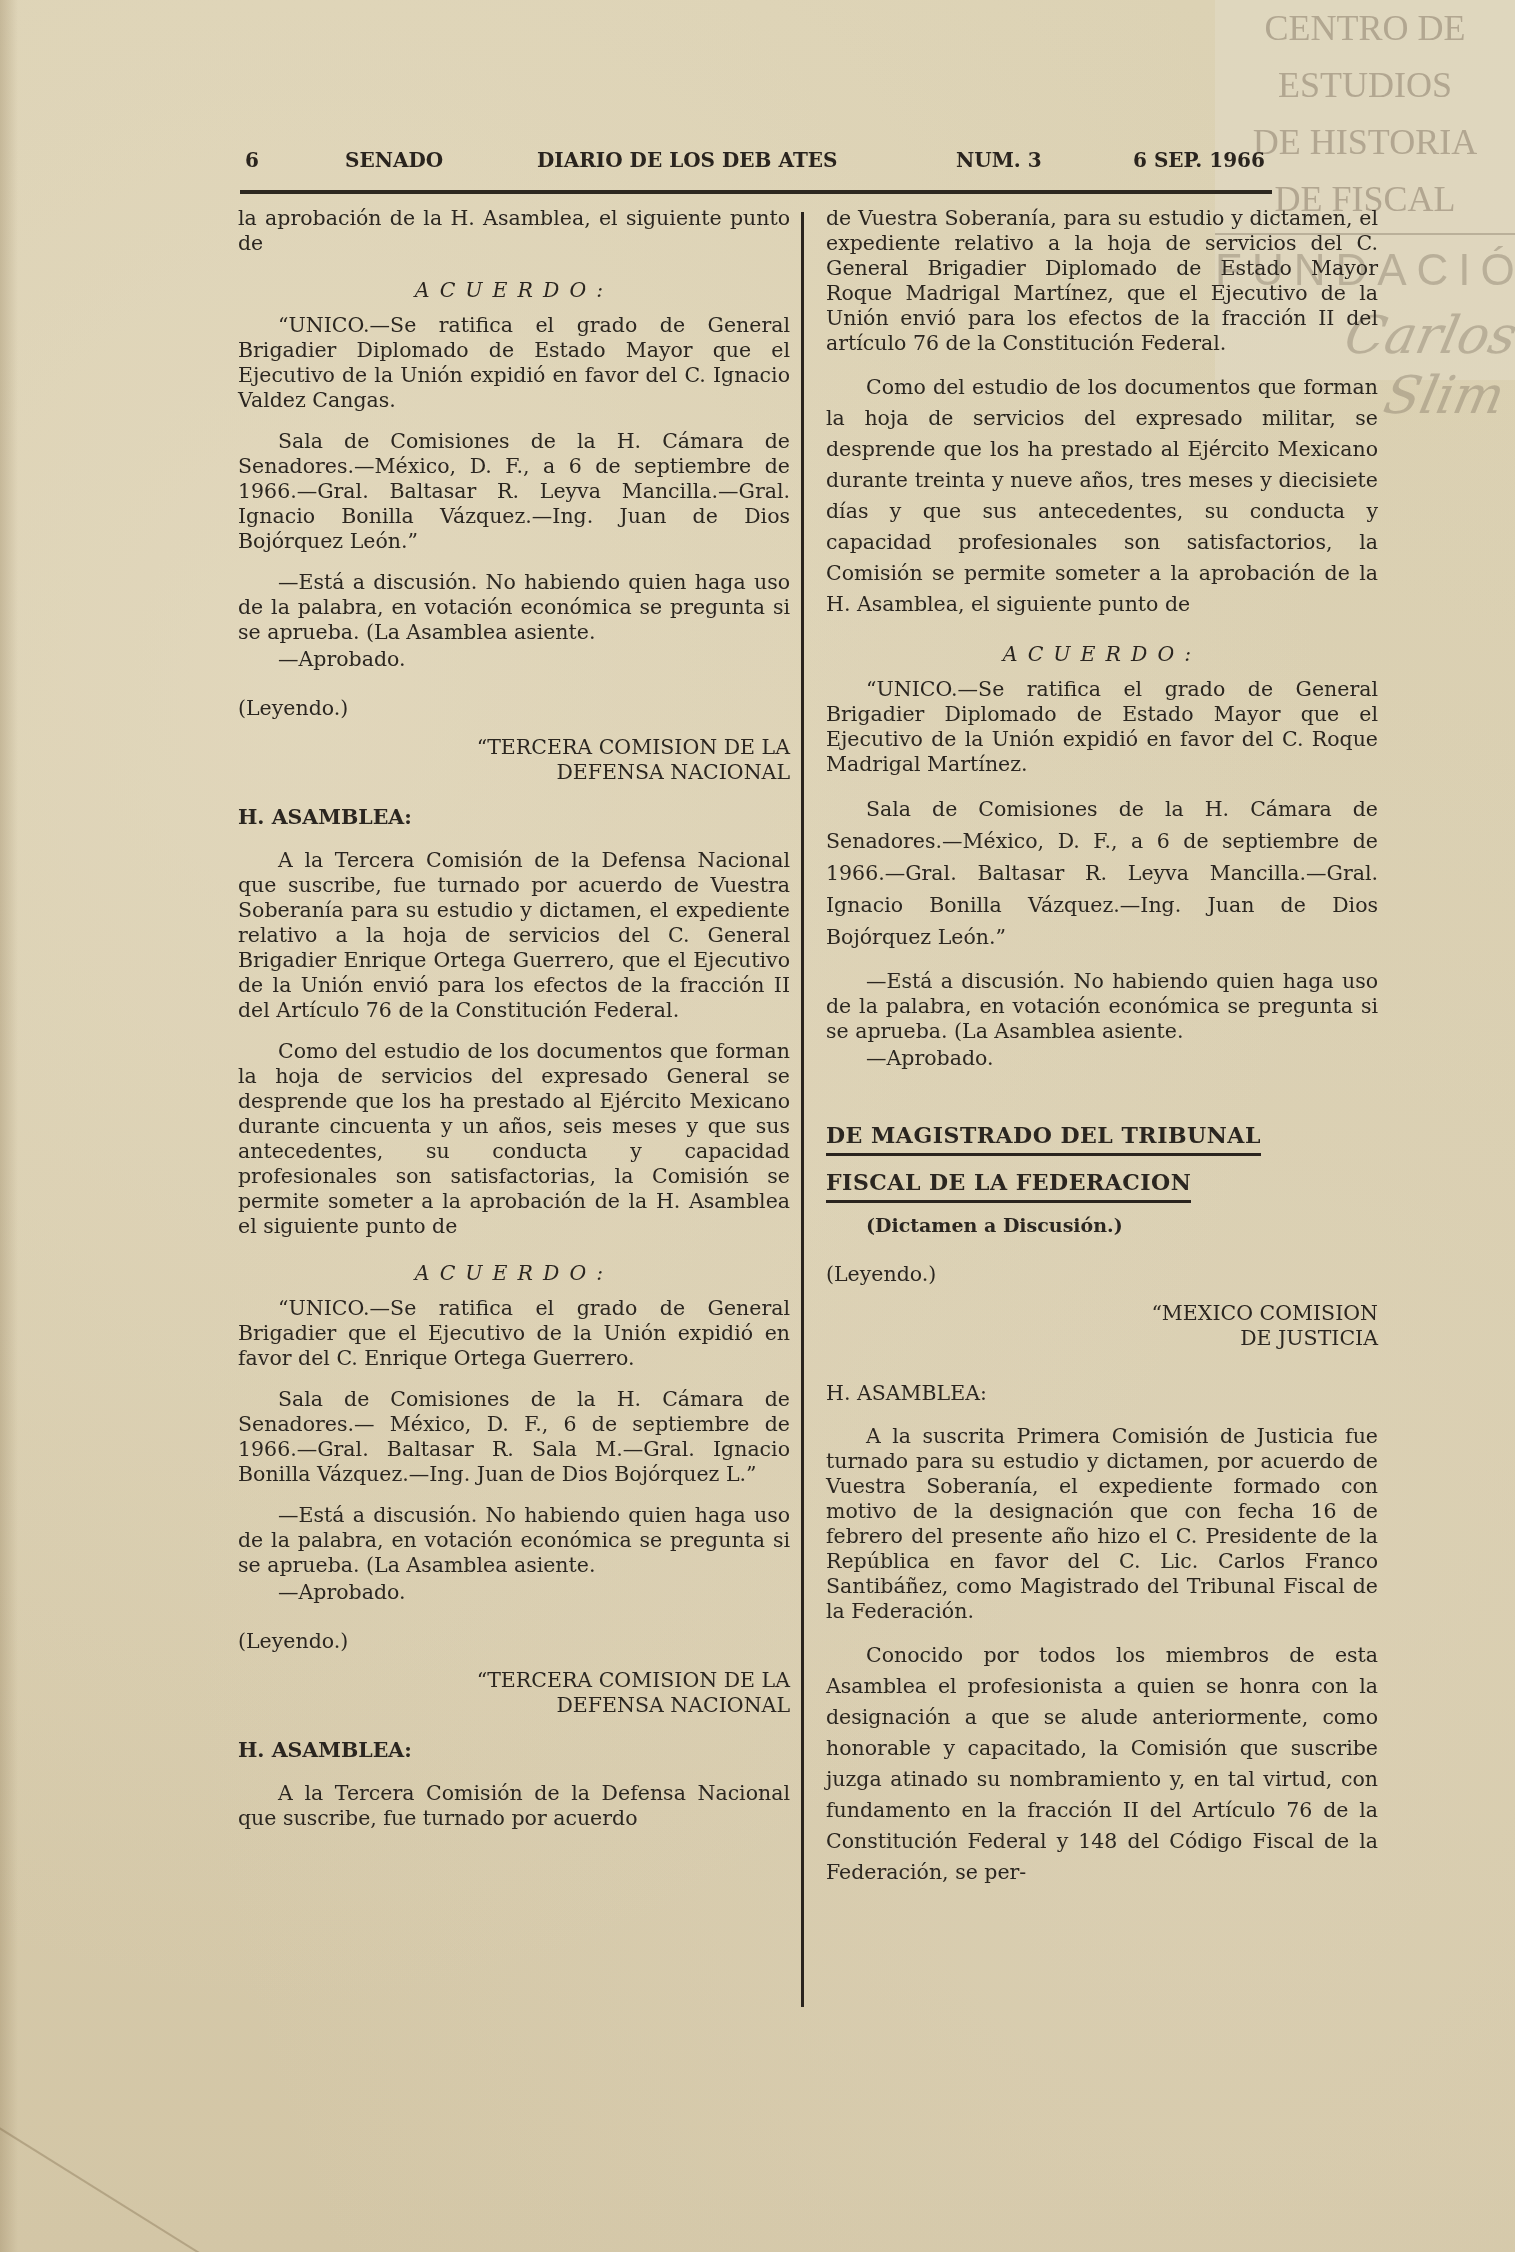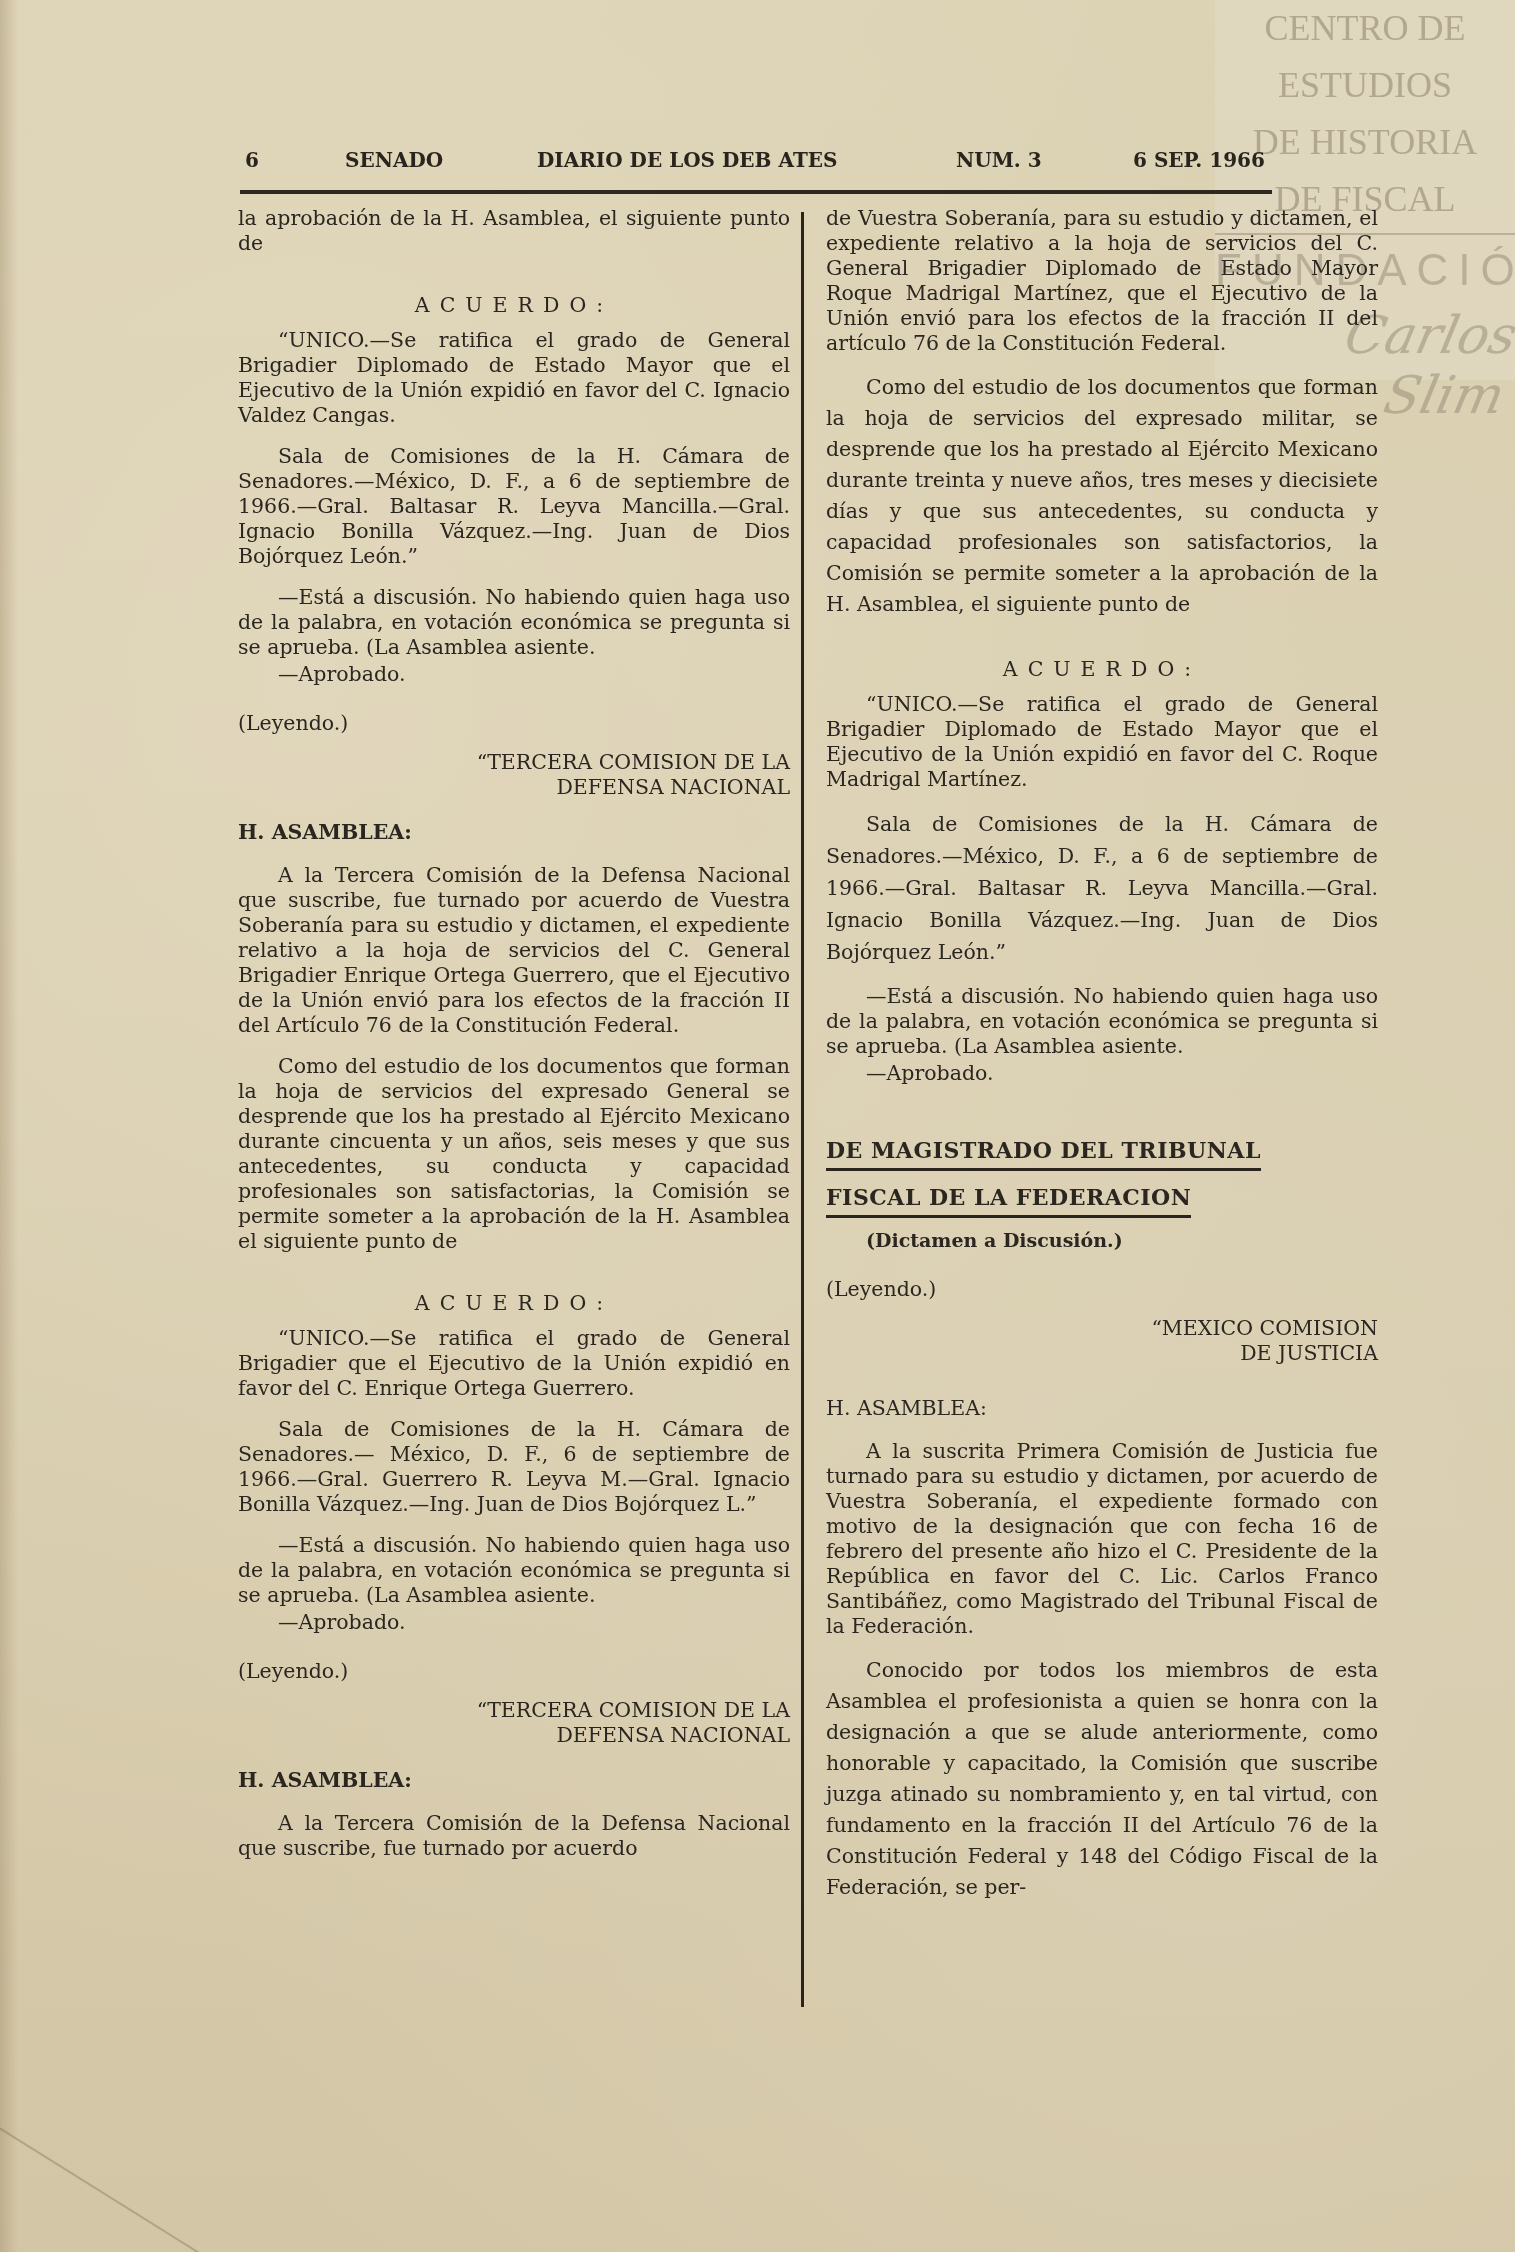--- a/index.html
+++ b/index.html
@@ -63,21 +63,21 @@
     font-size: 20.5px; line-height: 25px; text-align: justify;
   }
   .col-left { left: 238px; }
   .col-right { left: 826px; }
   .col-divider {
     position: absolute; left: 801px; top: 212px; width: 3px; height: 1795px; background: #2a241e;
   }
   .column p { margin: 0 0 16px 0; text-indent: 40px; }
   .column p.noindent { text-indent: 0; }
   .column p.tight { margin-bottom: 2px; }
-  .column .acuerdo { text-align: center; text-indent: 0; letter-spacing: 10px; margin: 37px 0 10px 0; }
+  .column .acuerdo { text-align: center; text-indent: 0; letter-spacing: 10px; margin: 22px 0 10px 0; font-style: italic; }
   .column .leyendo { text-indent: 0; margin: 24px 0 14px 0; }
   .column .comision { text-align: right; text-indent: 0; margin: 0 0 20px 0; line-height: 25px; }
   .column .asamblea { text-indent: 0; margin: 6px 0 18px 0; }
   .column .asamblea.bold { font-weight: bold; }
   b { font-weight: normal; }
 
   .section-title {
     font-family: "DejaVu Serif", serif; font-weight: bold; font-size: 22px; letter-spacing: 0.5px;
     text-indent: 0; text-align: left; margin: 8px 0 0 0; line-height: 32px;
   }
@@ -120,21 +120,21 @@
   <div class="leyendo">(Leyendo.)</div>
   <div class="comision">
     <div>“TERCERA COMISION DE LA</div>
     <div>DEFENSA NACIONAL</div>
   </div>
   <p class="asamblea bold">H. ASAMBLEA:</p>
   <p>A la Tercera Comisión de la Defensa Nacional que suscribe, fue turnado por acuerdo de Vuestra Soberanía para su estudio y dictamen, el expediente relativo a la hoja de servicios del C. General Brigadier Enrique Ortega Guerrero, que el Ejecutivo de la Unión envió para los efectos de la fracción II del Artículo 76 de la Constitución Federal.</p>
   <p>Como del estudio de los documentos que forman la hoja de servicios del expresado General se desprende que los ha prestado al Ejército Mexicano durante cincuenta y un años, seis meses y que sus antecedentes, su conducta y capacidad profesionales son satisfactorias, la Comisión se permite someter a la aprobación de la H. Asamblea el siguiente punto de</p>
   <div class="acuerdo">ACUERDO:</div>
   <p>“UNICO.—Se ratifica el grado de General Brigadier que el Ejecutivo de la Unión expidió en favor del C. Enrique Ortega Guerrero.</p>
-  <p><span>Sala de Comisiones de la H. Cámara de Senadores.— México, D. F., 6 de septiembre de 1966.—Gral. </span><b>Guerrero R. Leyva M.</b><span>—Gral. </span><b>Ignacio Bonilla Vázquez.</b><span>—Ing. </span><b>Juan de Dios Bojórquez L.”</b></p>
+  <p><span>Sala de Comisiones de la H. Cámara de Senadores.— México, D. F., 6 de septiembre de 1966.—Gral. </span><b>Baltasar R. Sala M.</b><span>—Gral. </span><b>Ignacio Bonilla Vázquez.</b><span>—Ing. </span><b>Juan de Dios Bojórquez L.”</b></p>
   <p class="tight">—Está a discusión. No habiendo quien haga uso de la palabra, en votación económica se pregunta si se aprueba. (La Asamblea asiente.</p>
   <p>—Aprobado.</p>
   <div class="leyendo">(Leyendo.)</div>
   <div class="comision">
     <div>“TERCERA COMISION DE LA</div>
     <div>DEFENSA NACIONAL</div>
   </div>
   <p class="asamblea bold">H. ASAMBLEA:</p>
   <p>A la Tercera Comisión de la Defensa Nacional que suscribe, fue turnado por acuerdo</p>
 </div>

